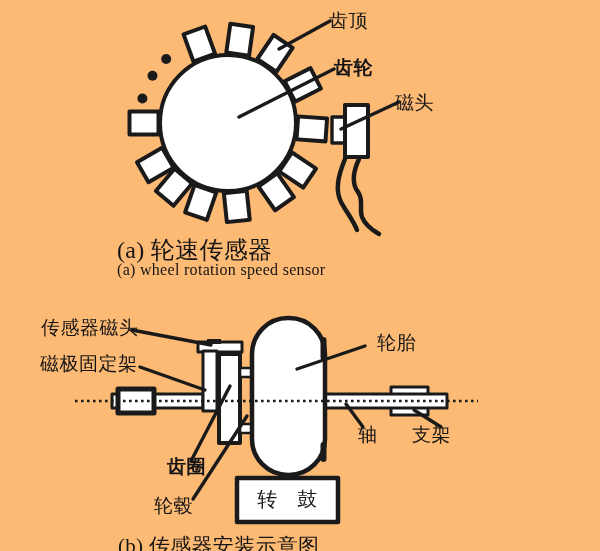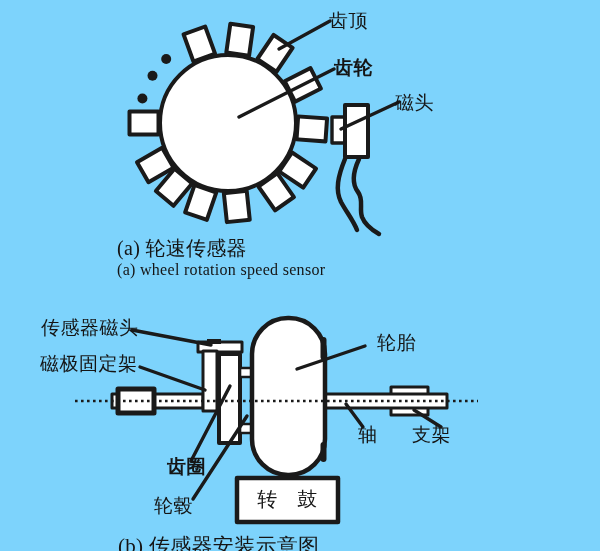--- a/index.html
+++ b/index.html
@@ -1,37 +1,37 @@
 <!DOCTYPE html>
 <html><head>
 <meta charset="utf-8">
 <style>
   html,body{margin:0;padding:0;background:#ffffff;}
   .page{
-    position:relative;width:600px;height:551px;background:#7dd3fc;
+    position:relative;width:600px;height:551px;background:#fdba74;
     overflow:hidden;font-family:"Liberation Serif","DejaVu Serif",serif;color:#1a1a1a;
   }
   .page svg{position:absolute;left:0;top:0;}
   .ink{stroke:#1a1a1a;fill:none;stroke-linecap:round;stroke-linejoin:round;}
   .wh{fill:#ffffff;}
   .blk{fill:#1a1a1a;stroke:none;}
   .w2{stroke-width:2.4;}
   .w25{stroke-width:2.6;}
   .w3{stroke-width:3;}
   .w35{stroke-width:3.4;}
   .w4{stroke-width:4;}
   .w45{stroke-width:4.5;}
   .w5{stroke-width:5;}
   .w6{stroke-width:6;}
   .dotline{stroke-dasharray:2.6 3.4;stroke-linecap:butt;}
   .lbl{
     position:absolute;font-size:19px;line-height:1.1;white-space:pre;
     color:#151515;letter-spacing:0.5px;
   }
-  .cap{font-size:20px;letter-spacing:0.3px;}
+  .cap{font-size:24px;letter-spacing:0.3px;}
   .drum-lbl{width:101px;text-align:center;word-spacing:14px;font-size:20px;}
 </style>
 </head>
 <body>
 
 <div class="page">
 
   <svg width="600" height="551" viewBox="0 0 600 551">
 
     <g>

